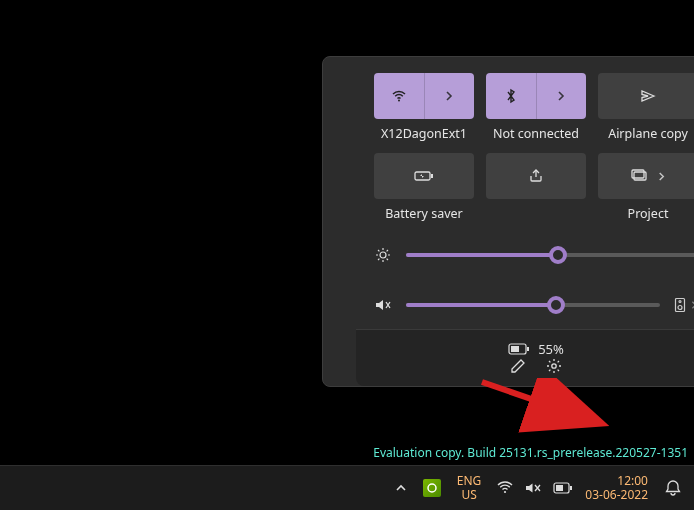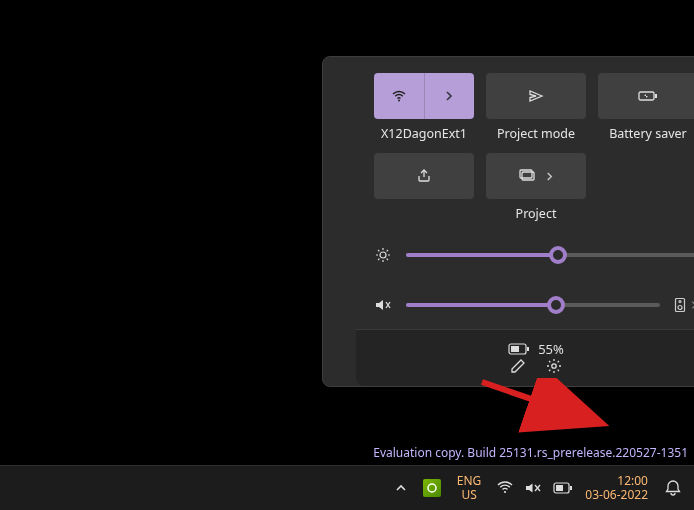--- a/index.html
+++ b/index.html
@@ -132,21 +132,21 @@
     left: 478px;
     top: 378px;
     pointer-events:none;
   }
   
   .watermark {
     position:absolute;
     right: 6px;
     top: 444px;
     font-size: 12px;
-    color: #c4b5fd;
+    color: #5eead4;
     white-space:nowrap;
   }
   
   .taskbar {
     position:absolute;
     left:0; right:0; bottom:0;
     height:44px;
     background:#1c1c1c;
     border-top:1px solid #2f2f2f;
     display:flex;
@@ -195,30 +195,49 @@
             <span class="chev">
               <svg width="10" height="10" viewBox="0 0 10 10">
                   <path d="M3 1l4 4-4 4" stroke="#222" stroke-width="1.6" fill="none"></path>
                 </svg>
             </span>
           </div>
         </div>
         <div class="tile-label">X12DagonExt1</div>
       </div>
 
+      <div class="tile-block">
+        <div class="tile active split">
+          <div class="half left">
+            <span>
+              <svg width="14" height="16" viewBox="0 0 14 16" fill="none" stroke="#222" stroke-width="1.4">
+                  <path d="M4 4l6 8-3 2V2l3 2-6 8"></path>
+                </svg>
+            </span>
+          </div>
+          <div class="half right">
+            <span class="chev">
+              <svg width="10" height="10" viewBox="0 0 10 10">
+                  <path d="M3 1l4 4-4 4" stroke="#222" stroke-width="1.6" fill="none"></path>
+                </svg>
+            </span>
+          </div>
+        </div>
+        <div class="tile-label">Not connected</div>
+      </div>
 
       <div class="tile-block">
         <div class="tile">
           <span>
             <svg width="16" height="16" viewBox="0 0 16 16" fill="none" stroke="#ddd" stroke-width="1.3">
                 <path d="M14 8L2 3v3.5L8 8 2 9.5V13l12-5z"></path>
               </svg>
           </span>
         </div>
-        <div class="tile-label">Project mode</div>
+        <div class="tile-label">Airplane copy</div>
       </div>
 
       <div class="tile-block">
         <div class="tile">
           <span>
             <svg width="20" height="14" viewBox="0 0 20 14" fill="none" stroke="#ddd" stroke-width="1.3">
                 <rect x="1" y="3" width="15" height="8" rx="1.5"></rect>
                 <rect x="17" y="5" width="2" height="4" fill="#ddd" stroke="none"></rect>
                 <path d="M6 7l2-2v2h2l-2 2V7H6z" fill="#ddd" stroke="none"></path>
               </svg>

